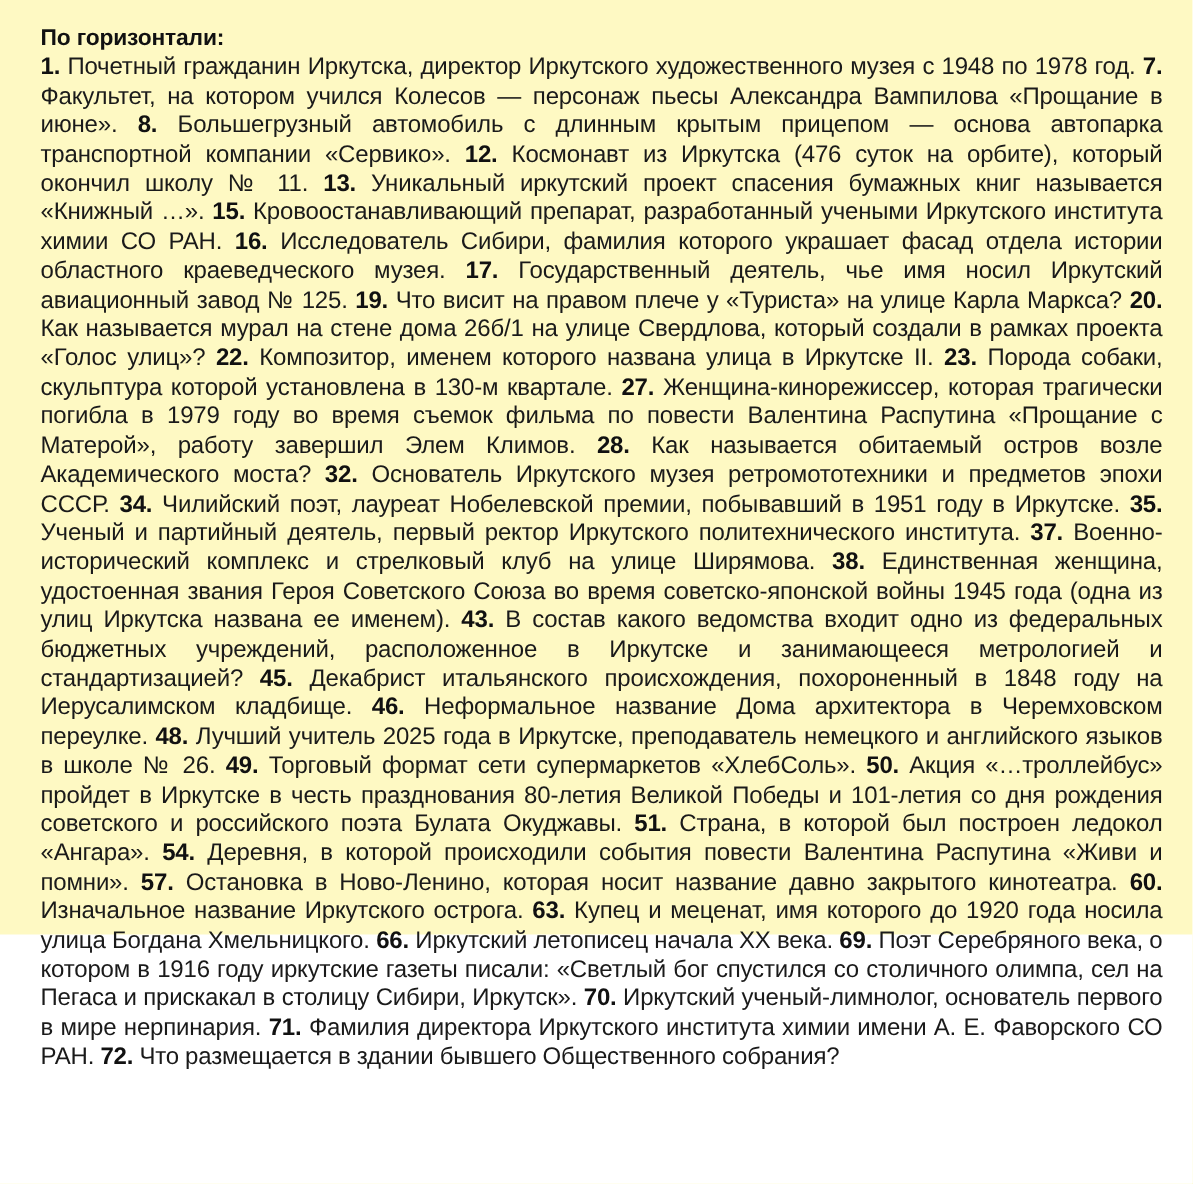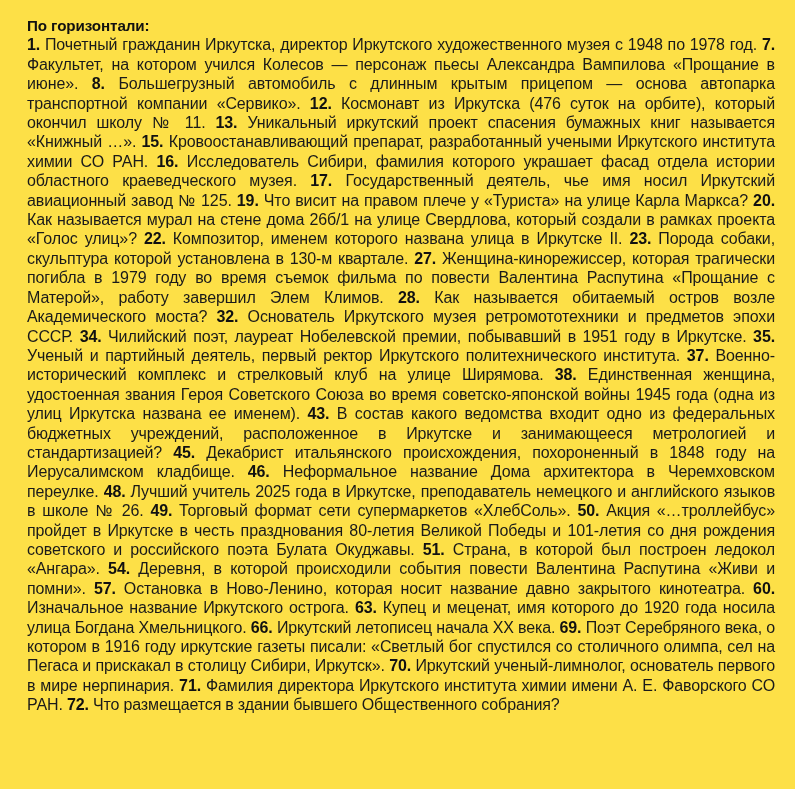--- a/index.html
+++ b/index.html
@@ -10,22 +10,22 @@
   body {
     width: 795px;
     height: 789px;
     font-family: "Liberation Sans", "DejaVu Sans", sans-serif;
     color: #1a1a1a;
     overflow: hidden;
   }
   #page {
     position: relative;
     width: 795px;
-    height: 789px;
-    background: #fde047;
+    height: 623px;
+    background: #fef9c3;
     box-sizing: border-box;
     padding: 16px 20px 0 27px;
   }
   .section-heading {
     font-size: 15.2px;
     font-weight: bold;
     line-height: 19.4px;
     letter-spacing: -0.1px;
     color: #111111;
     margin: 0 0 0 0;

